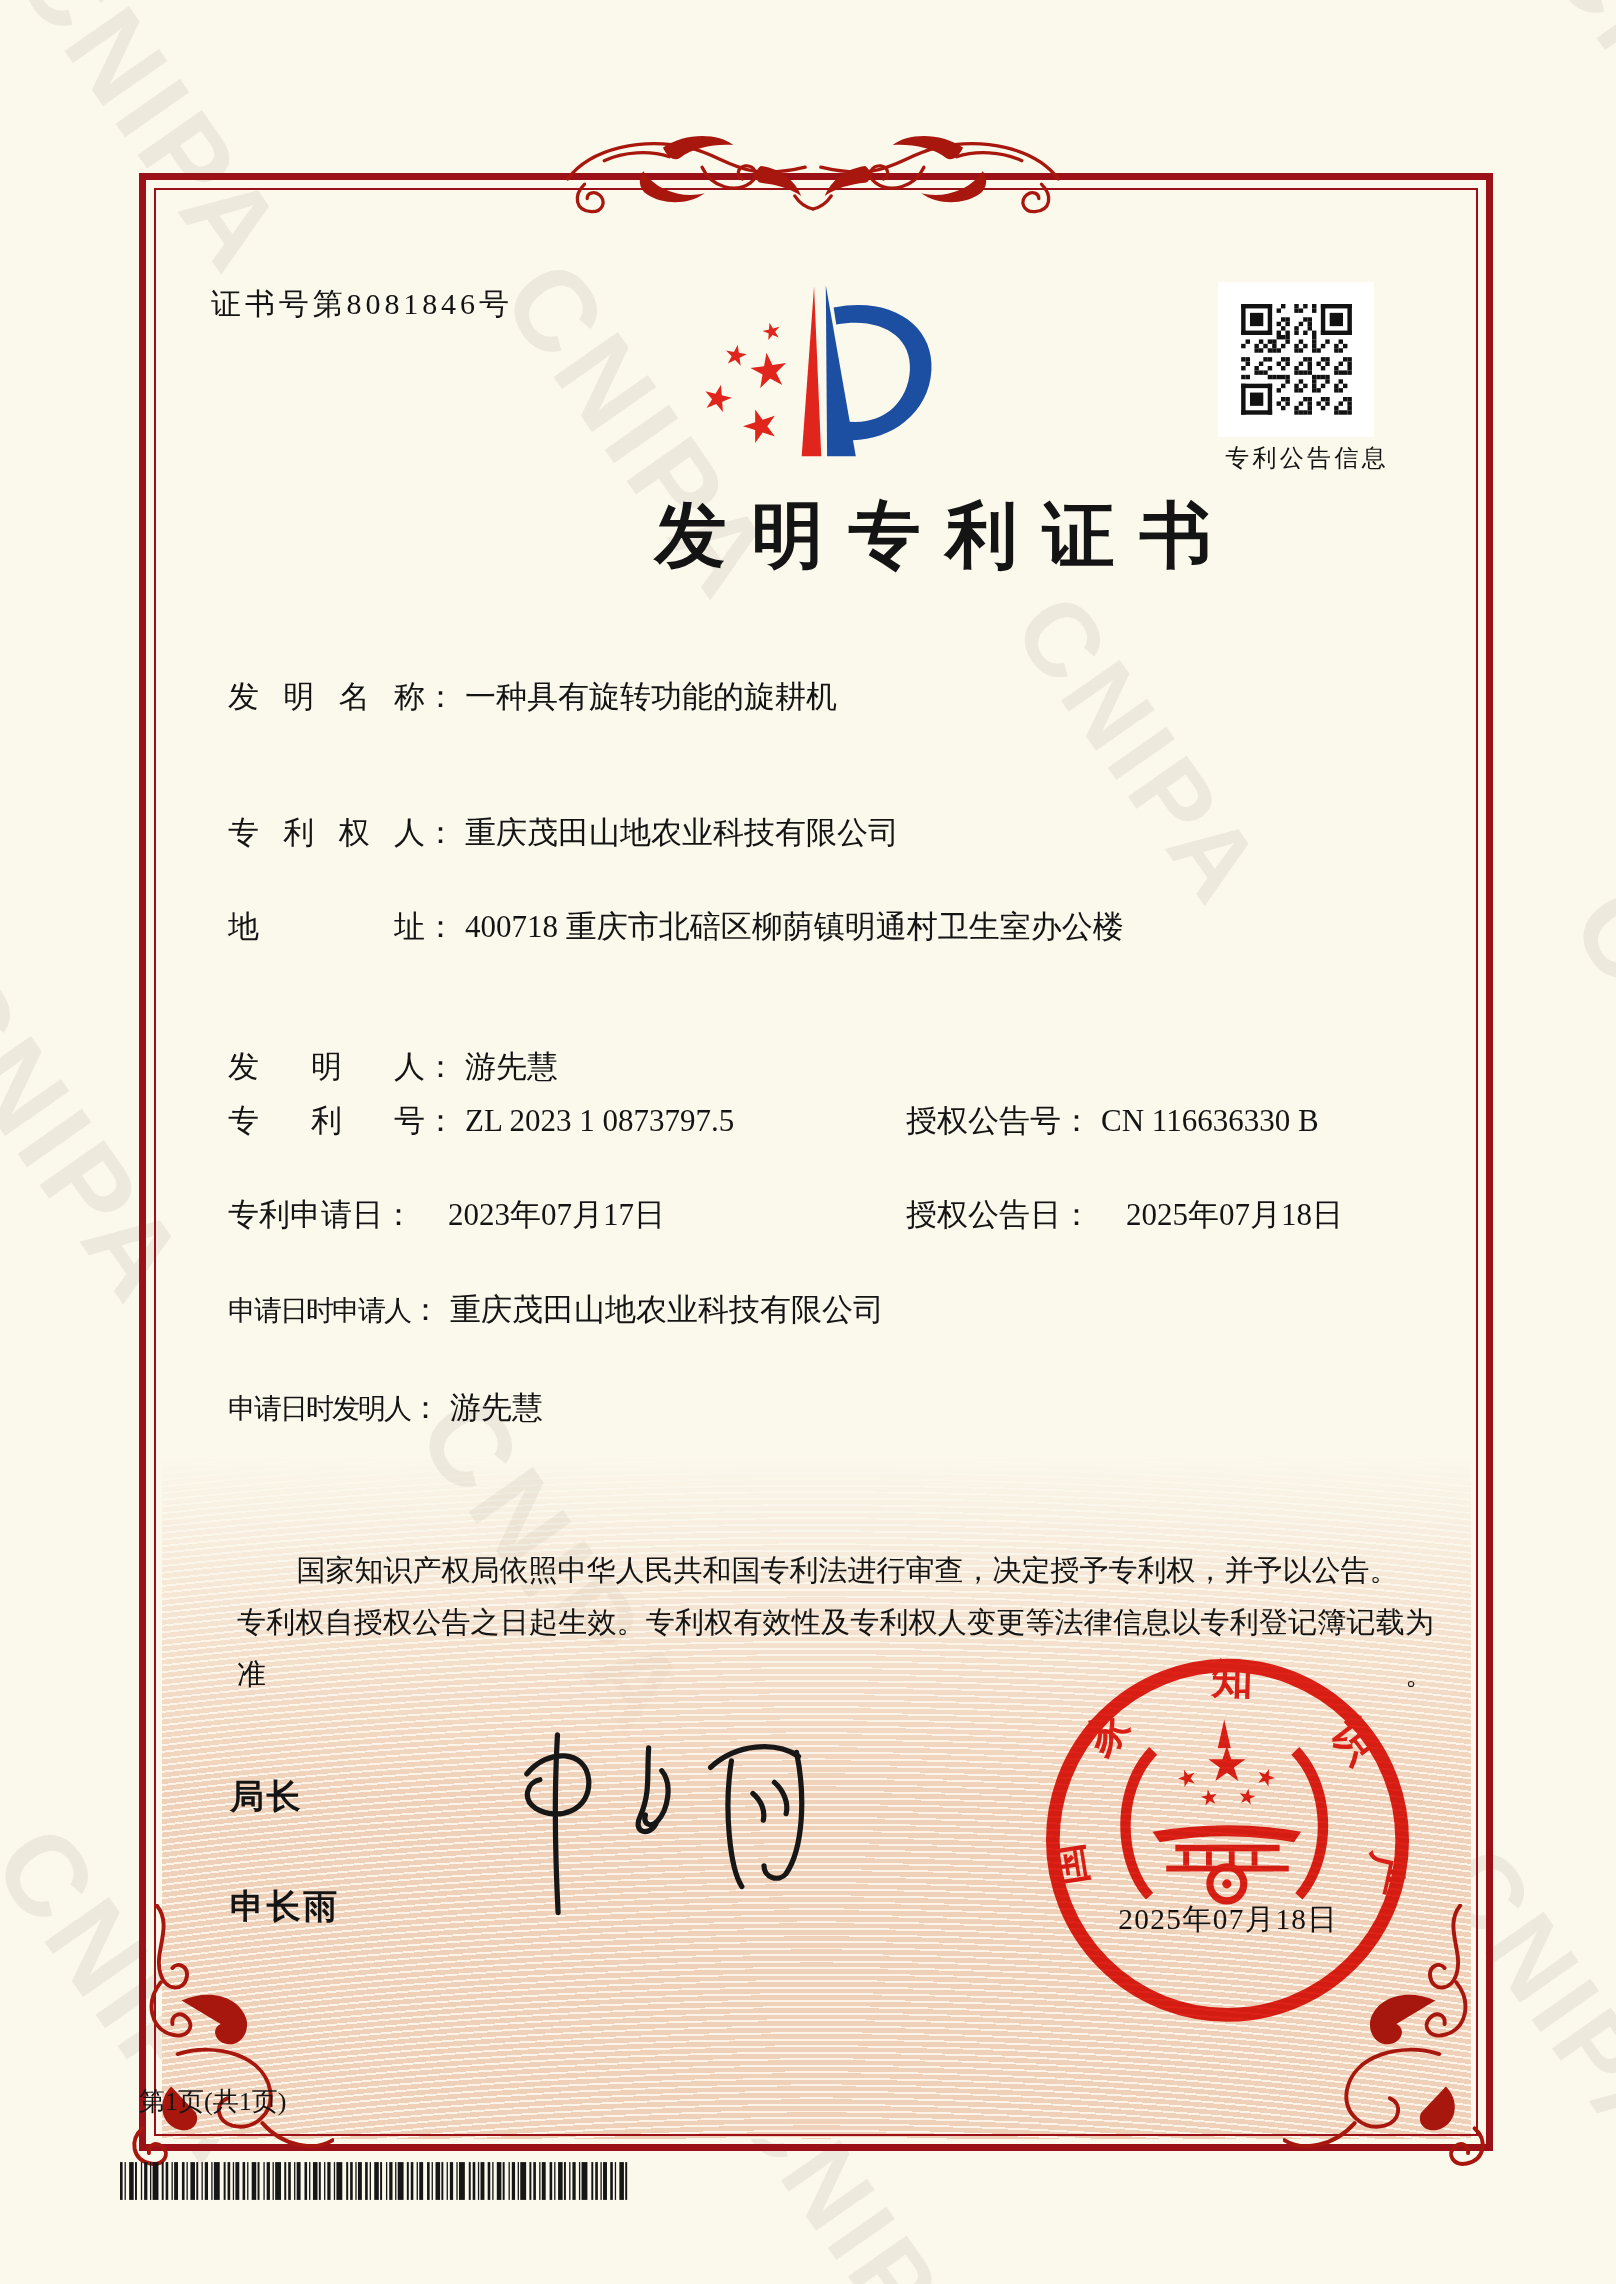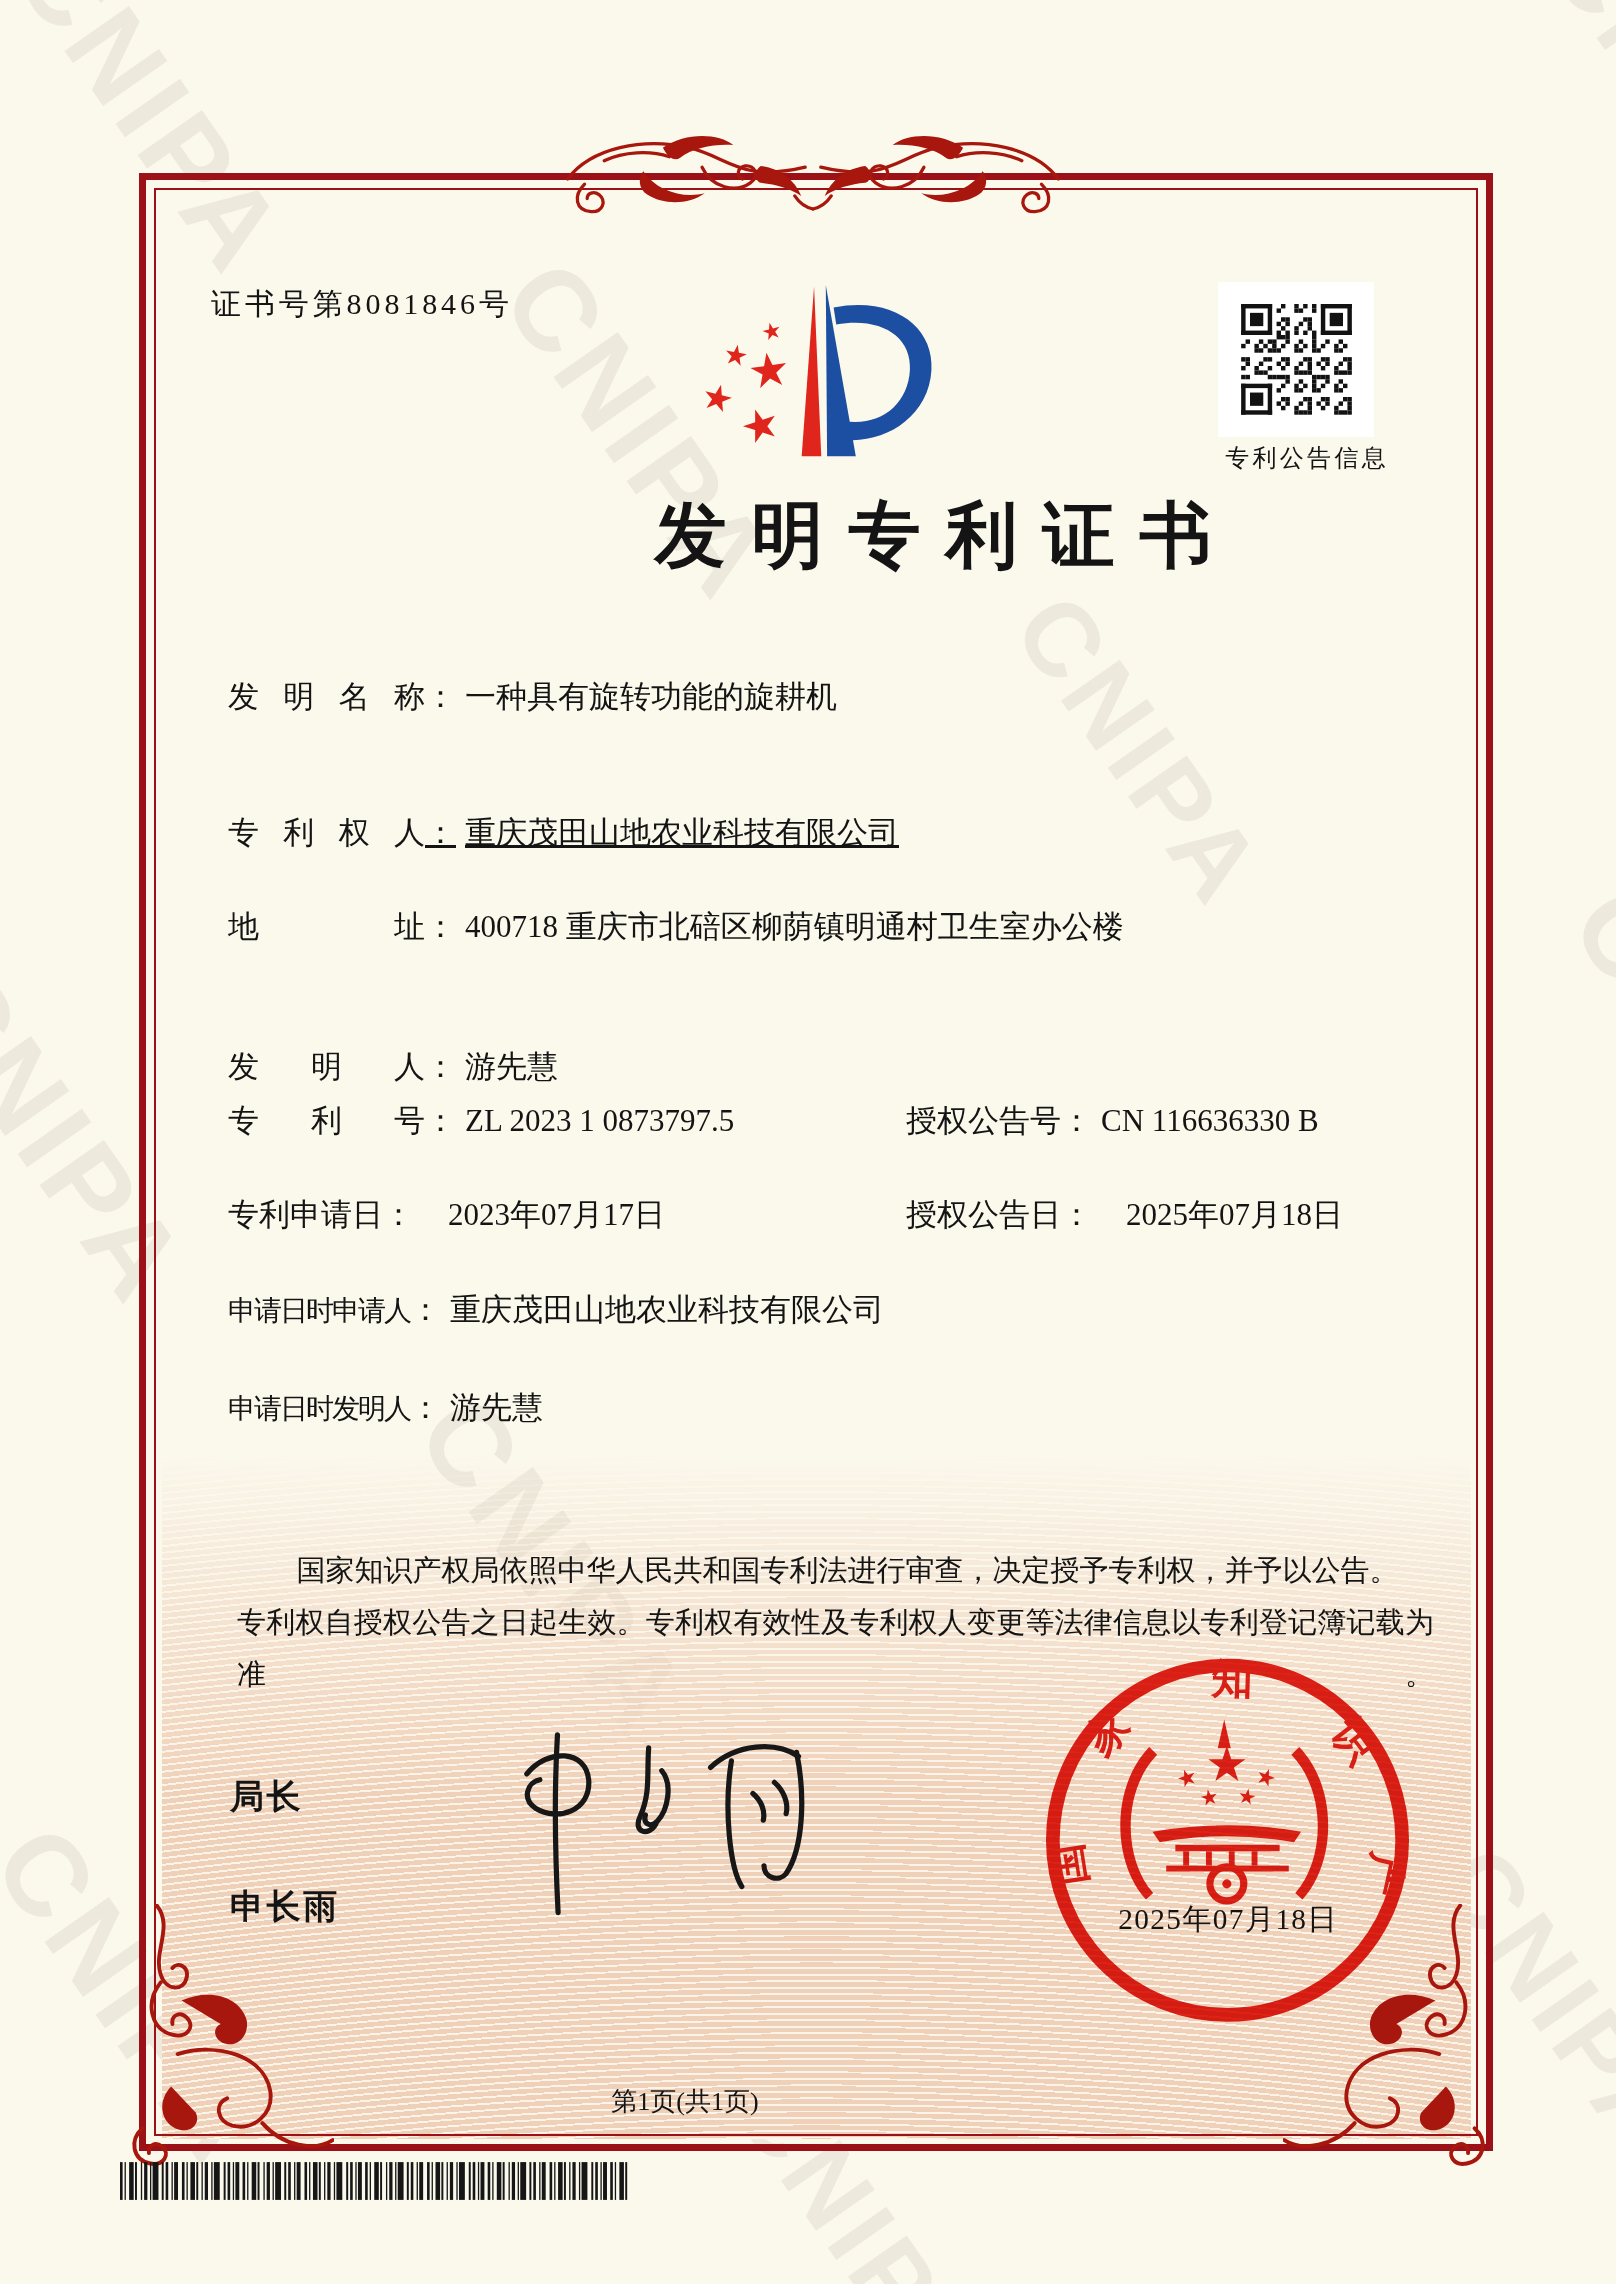--- a/index.html
+++ b/index.html
@@ -70,21 +70,21 @@
   .statement .l2{text-align:justify;text-align-last:justify;margin-left:35px;}
   
   .sig-label{
     position:absolute;left:230px;
     font-family:"Liberation Sans","DejaVu Sans",sans-serif;
     font-size:34px;font-weight:600;letter-spacing:2.6px;
   }
   
   .page-footer{
     position:absolute;left:139px;top:2084px;width:1092px;
-    text-align:center;font-size:26px;
+    font-size:26px;
   }
   .seal{mix-blend-mode:multiply;}
 </style>
 </head>
 <body>
 
 <div class="wm" style="left:-39px;top:39px;">CNIPA</div>
 <div class="wm" style="left:450px;top:365px;">CNIPA</div>
 <div class="wm" style="left:1493px;top:26px;">CNIPA</div>
 <div class="wm" style="left:965px;top:691px;font-size:104px;">CNIPA</div>
@@ -330,21 +330,21 @@
   </svg>
 </div>
 <div class="qr-caption">专利公告信息</div>
 
 <div class="title">发明专利证书</div>
 
 <div class="row" style="top:676px;">
   <span class="jlabel">发明名称</span><span>：</span><span class="value">一种具有旋转功能的旋耕机</span>
 </div>
 
-<div class="row" style="top:812px;text-decoration:underline;">
+<div class="row" style="top:812px;">
   <span class="jlabel">专利权人</span><span>：</span><span class="value">重庆茂田山地农业科技有限公司</span>
 </div>
 
 <div class="row" style="top:906px;">
   <span class="jlabel">地址</span><span>：</span><span class="value">400718 重庆市北碚区柳荫镇明通村卫生室办公楼</span>
 </div>
 
 <div class="row" style="top:1002px;margin-top:44px;">
   <span class="jlabel">发明人</span><span>：</span><span class="value">游先慧</span>
 </div>

